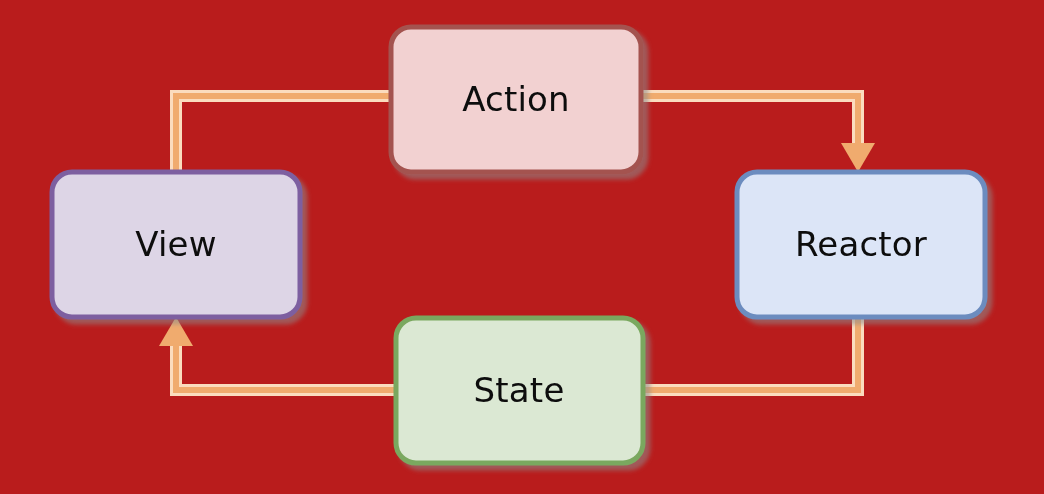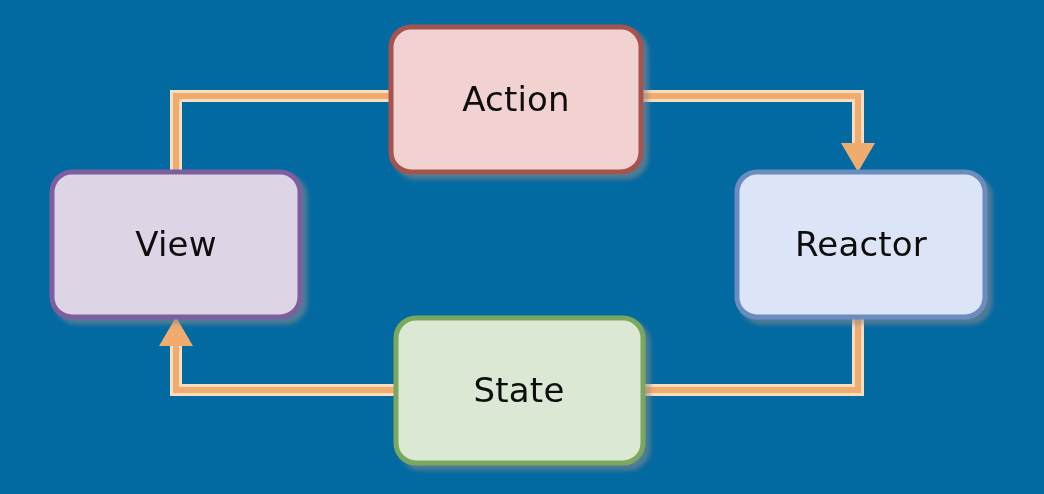--- a/index.html
+++ b/index.html
@@ -7,21 +7,21 @@
     padding: 0;
     background: #ffffff;
   }
   body {
     font-family: "DejaVu Sans", sans-serif;
   }
   #diagram-canvas {
     position: relative;
     width: 1044px;
     height: 494px;
-    background: #0369a1;
+    background: #b91c1c;
     overflow: hidden;
   }
   #flow-svg {
     position: absolute;
     left: 0;
     top: 0;
     width: 1044px;
     height: 494px;
   }
   .node-label {

